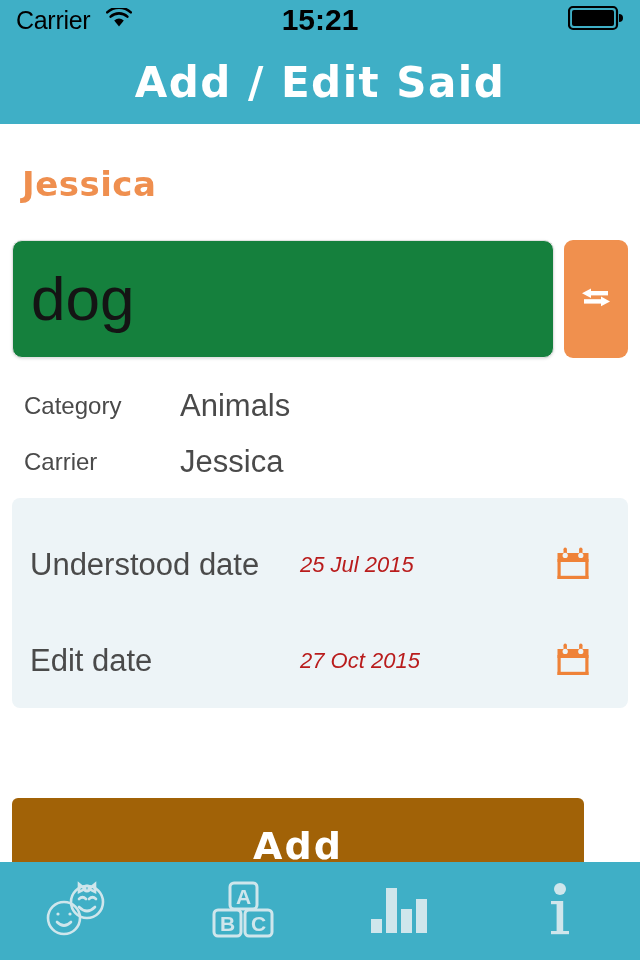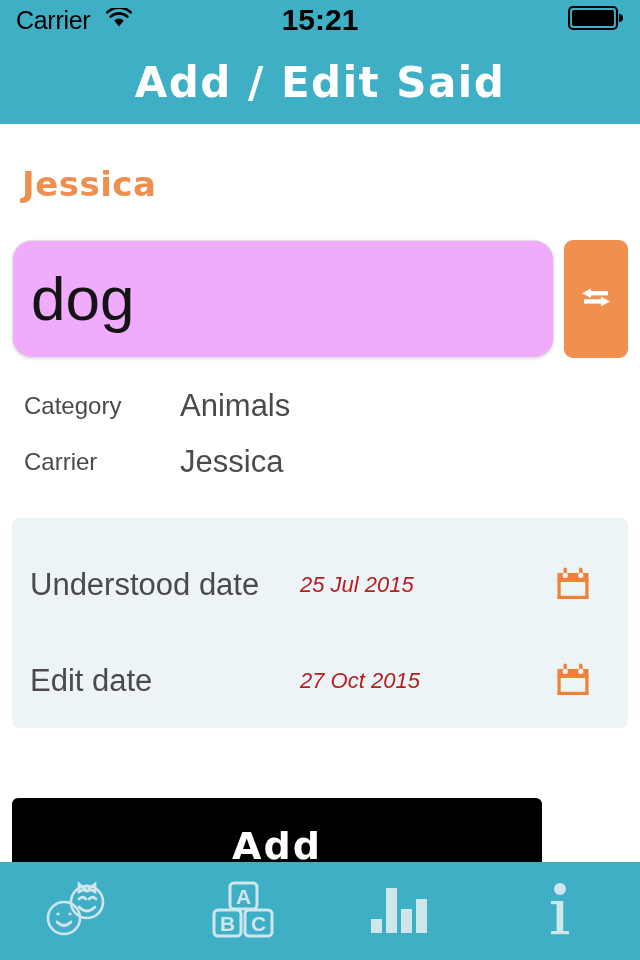--- a/index.html
+++ b/index.html
@@ -108,23 +108,23 @@
     top: 100px;
     left: 12px;
     width: 616px;
     height: 118px;
     display: flex;
     align-items: stretch;
     gap: 10px;
   }
   .word-input {
     flex: 1;
-    background: #f0abfc;
+    background: #15803d;
     border: 1px solid #e2e2e2;
-    border-radius: 20px;
+    border-radius: 10px;
     box-shadow: 0 1px 3px rgba(0,0,0,0.13);
     display: flex;
     align-items: center;
     padding: 0 18px;
     font-size: 62px;
     color: #141414;
     font-family: "Liberation Sans", sans-serif;
     line-height: 1;
     overflow: hidden;
     white-space: nowrap;
@@ -158,21 +158,21 @@
     color: #4a4a4a;
   }
   .meta-value {
     font-size: 31px;
     color: #4a4a4a;
   }
 
   
   .dates-panel {
     position: absolute;
-    top: 378px;
+    top: 358px;
     left: 12px;
     width: 616px;
     height: 210px;
     background: #EDF4F7;
     border-radius: 8px;
   }
   .date-row {
     position: absolute;
     left: 0;
     width: 616px;
@@ -200,29 +200,28 @@
     align-items: center;
     justify-content: flex-start;
     cursor: pointer;
   }
 
   
   .add-button {
     position: absolute;
     top: 658px;
     left: 12px;
-    width: 530px;
+    width: 572px;
     height: 96px;
-    background: #000000;
+    background: #a16207;
     border-radius: 6px;
     display: flex;
     align-items: center;
     justify-content: center;
     cursor: pointer;
-    text-decoration: underline;
   }
   .add-button-label {
     font-family: "DejaVu Sans", sans-serif;
     font-size: 38px;
     font-weight: bold;
     color: #ffffff;
     letter-spacing: 2px;
   }
 
   

